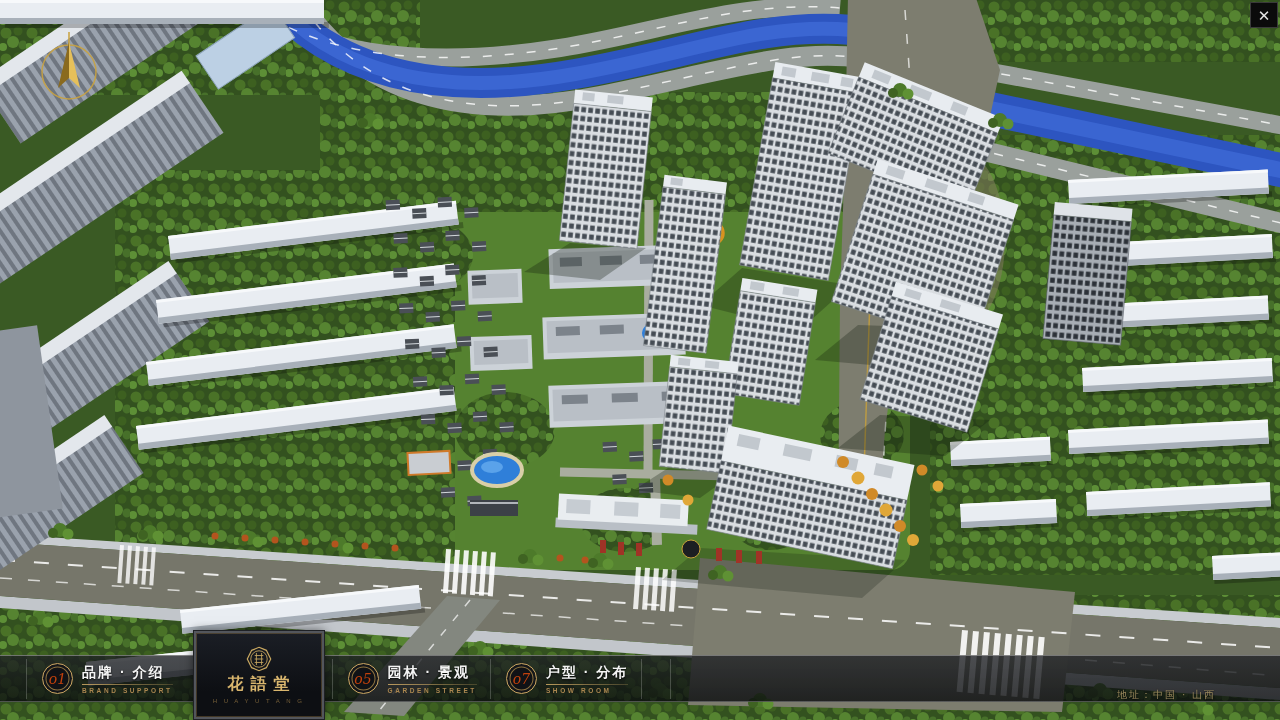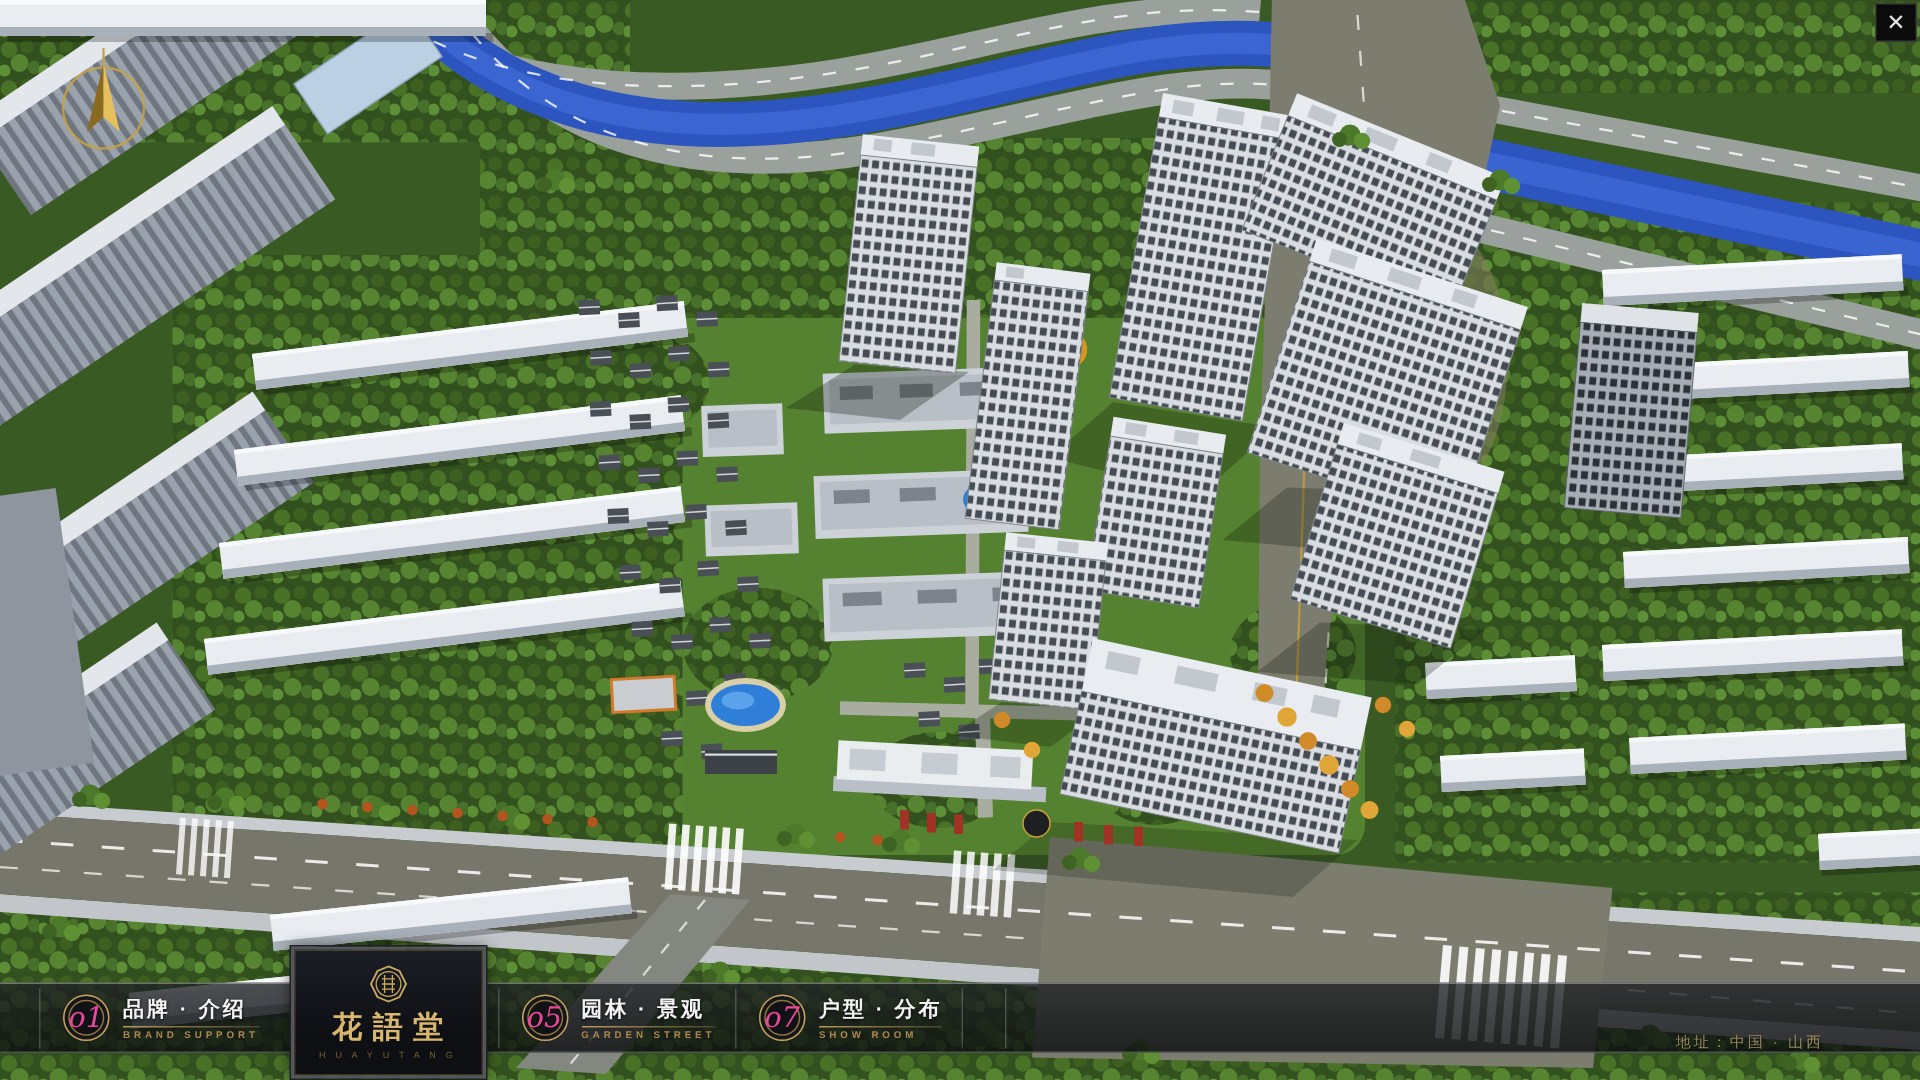--- a/index.html
+++ b/index.html
@@ -26,37 +26,37 @@
       padding-left:26px;box-sizing:border-box;}
   .nav-item{display:flex;align-items:center;gap:9px;height:40px;
       padding:0 13px 0 15px;cursor:pointer;position:relative;
       border-left:1px solid rgba(255,255,255,.20);}
   .nav-item.last{border-right:1px solid rgba(255,255,255,.20);}
   .badge{width:29px;height:29px;border-radius:50%;flex:0 0 auto;
       border:1.5px solid #c8a462;background:#101216;position:relative;
       display:flex;align-items:center;justify-content:center;
       box-shadow:inset 0 0 0 2.5px #14161a, inset 0 0 0 3.5px #8f743f;}
   .badge span{font-family:"DejaVu Serif",serif;font-style:italic;
-      color:#ec4899;font-size:19px;transform:translateY(-.5px);}
+      color:#c2410c;font-size:14px;transform:translateY(-.5px);}
   .nav-text{display:flex;flex-direction:column;align-items:flex-start;}
   .nav-label{color:#f4f4f4;font-size:14px;font-weight:bold;letter-spacing:2px;
       white-space:nowrap;text-shadow:0 1px 2px rgba(0,0,0,.9);}
   .nav-rule{width:100%;height:1px;margin:2px 0 2px 0;
       background:linear-gradient(90deg,rgba(200,164,98,.9),rgba(200,164,98,.25));}
   .nav-caption{color:#ab8750;font-size:6.5px;font-weight:bold;letter-spacing:2.6px;
       white-space:nowrap;}
 
   
   .plaque{position:relative;top:-4px;width:126px;height:84px;margin:0 8px;flex:0 0 auto;
       background:linear-gradient(180deg,#1b1e25 0%,#0d0f13 70%);
       border:2px solid #53565c;outline:1px solid #1f2125;cursor:pointer;
       box-shadow:inset 0 0 0 1px rgba(190,150,80,.30), 0 0 10px rgba(0,0,0,.6);
       display:flex;flex-direction:column;align-items:center;justify-content:center;}
   .plaque .seal{width:26px;height:26px;margin-bottom:2px;}
-  .plaque-title{font-family:Liberation Serif, serif;color:#d9b66e;font-size:20px;
+  .plaque-title{font-family:Liberation Serif, serif;color:#d9b66e;font-size:16px;
       letter-spacing:7px;text-indent:7px;font-weight:bold;}
   .plaque-sub{color:#8d7140;font-size:6px;letter-spacing:2.5px;margin-top:3px;opacity:.8;}
 
   
   .address{position:absolute;right:64px;bottom:18px;z-index:21;color:#9b8a5e;
       font-size:10px;letter-spacing:2px;text-shadow:0 1px 2px rgba(0,0,0,.8);}
 </style>
 </head>
 <body>
 

